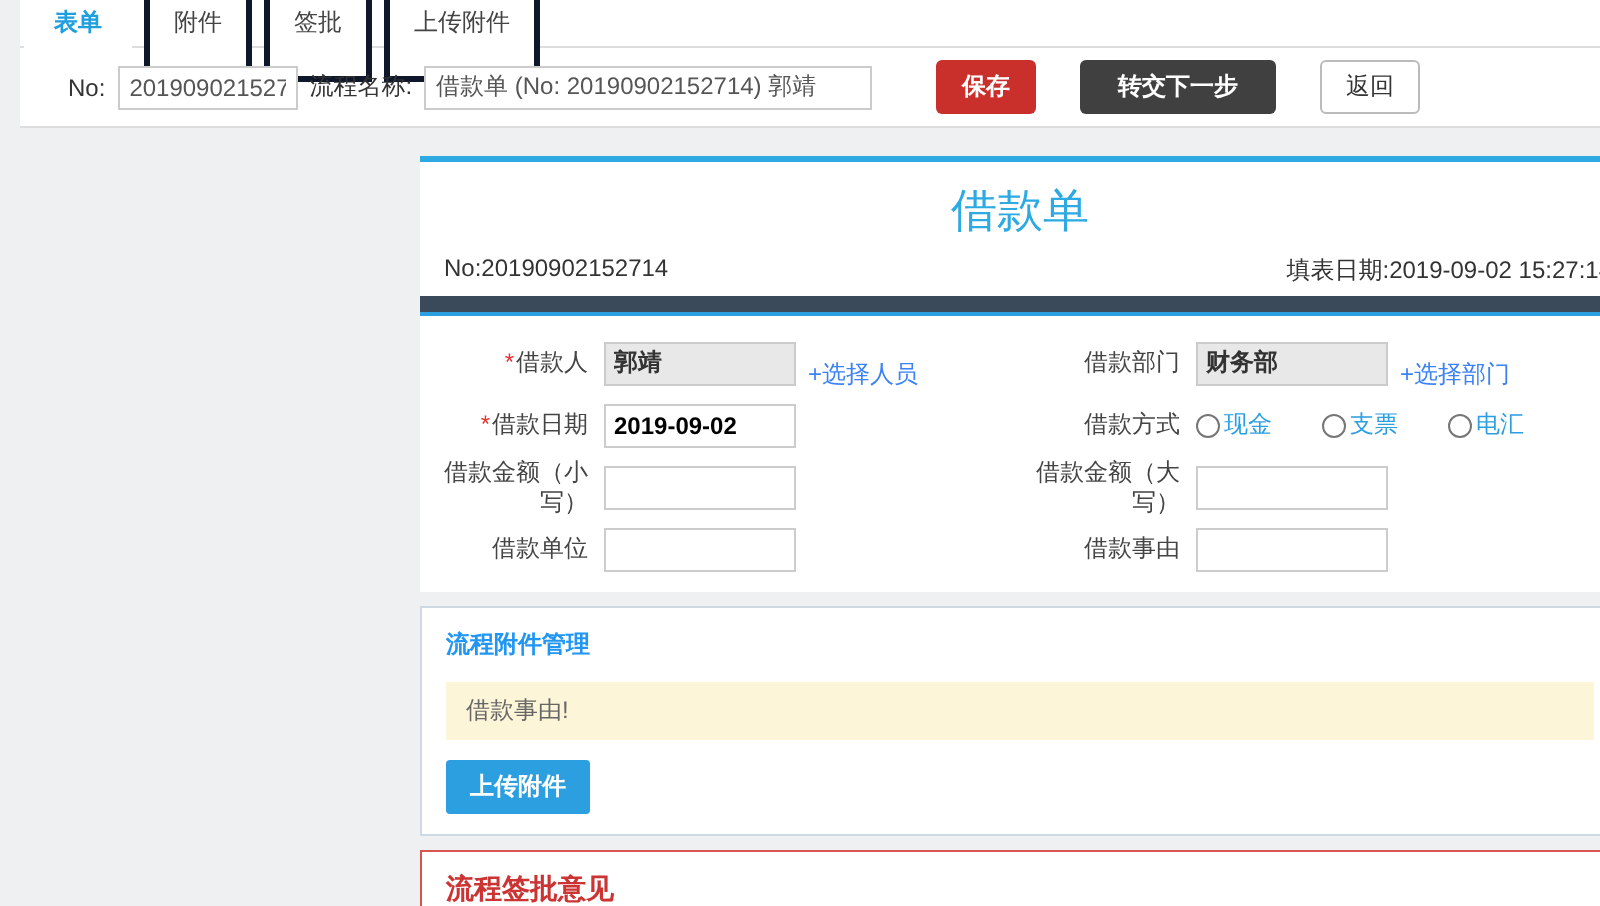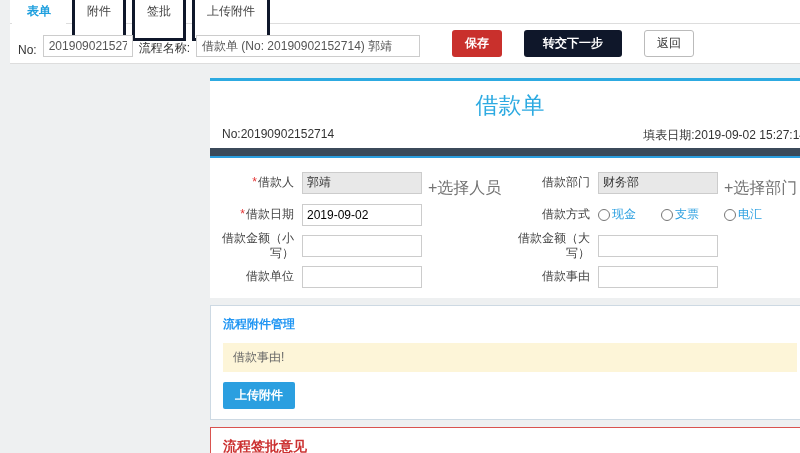--- a/index.html
+++ b/index.html
@@ -8,45 +8,45 @@
     background:#eef0f1;
     font-family:"Liberation Sans","DejaVu Sans",sans-serif;
     font-size:12px; color:#333;
   }
   .topbars { margin-left:10px; background:#fff; }
   .tabs { display:flex; align-items:center; gap:6px; padding:2px 4px 2px 2px;
           border-bottom:1px solid #ddd; background:#fff; height:24px; }
   .tab { border:3px solid #0f172a; padding:18px 12px; font-size:12px; color:#444;
          background:#fff; cursor:pointer; white-space:nowrap; }
   .tab.active { border-color:transparent; color:#1e9fde; font-weight:bold; }
-  .toolbar { display:flex; align-items:flex-end; padding:6px 8px; background:#fff;
+  .toolbar { display:flex; align-items:center; padding:6px 24px; background:#fff;
              border-bottom:1px solid #ddd; gap:6px; }
   .toolbar label { font-size:12px; color:#333; white-space:nowrap; }
   .tb-input { height:22px; border:1px solid #ccc; font-size:12px; padding:0 5px; color:#555; }
   .no-input { width:90px; }
   .pname-input { width:224px; }
   .btn { font-size:12px; padding:4px 12px; border-radius:3px; border:1px solid transparent;
          cursor:pointer; white-space:nowrap; }
   .btn-save { background:#c9302c; color:#fff; margin-left:26px; font-weight:bold; }
-  .btn-next { background:#0f172a; color:#fff; margin-left:16px; font-weight:bold; padding:4px 18px; }
+  .btn-next { background:#404040; color:#fff; margin-left:16px; font-weight:bold; padding:4px 18px; }
   .btn-back { background:#fff; border-color:#bbb; color:#333; margin-left:16px; }
   .content { margin:14px 0 0 210px; width:600px; }
   .panel { background:#fff; }
   .main-panel { border-top:3px solid #2daae1; padding-bottom:4px; }
   .form-title { color:#2daae1; font-size:23px; text-align:center; font-weight:400; padding:9px 0 6px; }
   .meta { display:flex; justify-content:space-between; padding:0 4px 4px 12px;
           font-size:12px; color:#333; white-space:nowrap; }
   .navybar { height:10px; background:#3b4a5a; border-bottom:2px solid #2b9fe0; }
   .fgrid { display:grid; grid-template-columns:1fr 1fr; padding:8px 4px 2px; }
   .frow { display:flex; align-items:center; min-height:31px; }
   .flabel { width:88px; text-align:right; padding-right:8px; color:#444; line-height:1.25; flex:none; }
   .req { color:#e33333; margin-right:1px; }
-  .finput { width:120px; height:22px; border:1px solid #ccc; padding:0 4px; font-size:12px; background:#fff; }
+  .finput { width:96px; height:22px; border:1px solid #ccc; padding:0 4px; font-size:12px; background:#fff;font-weight:bold; }
   .finput.ro { background:#e8e8e8; color:#333; }
-  .flink { color:#737373; margin-left:6px; text-decoration:none; font-size:16px; white-space:nowrap;margin-top:12px; }
+  .flink { color:#3b82f6; margin-left:6px; text-decoration:none; font-size:12px; white-space:nowrap;margin-top:12px; }
   .radios { display:flex; align-items:center; gap:25px; color:#2b9fe0; }
   .radios label { display:flex; align-items:center; gap:2px; cursor:pointer; }
   .radios input { width:12px; height:12px; margin:0; accent-color:#2b9fe0; }
   .attach-panel { margin-top:7px; border:1px solid #cdd9e3; padding:10px 12px; }
   .attach-title { color:#2196f3; font-weight:bold; font-size:12px; }
   .notice { margin-top:10px; background:#fdf5d8; padding:6px 10px; color:#666; font-size:12px; }
   .btn-upload { margin-top:10px; background:#2b9fe0; color:#fff; border:none; font-weight:bold;
                 padding:5px 12px; border-radius:2px; font-size:12px; cursor:pointer; }
   .approve-panel { margin-top:7px; border:1px solid #d9534f; padding:10px 12px 30px; }
   .approve-title { color:#cc3333; font-weight:bold; font-size:14px; }

